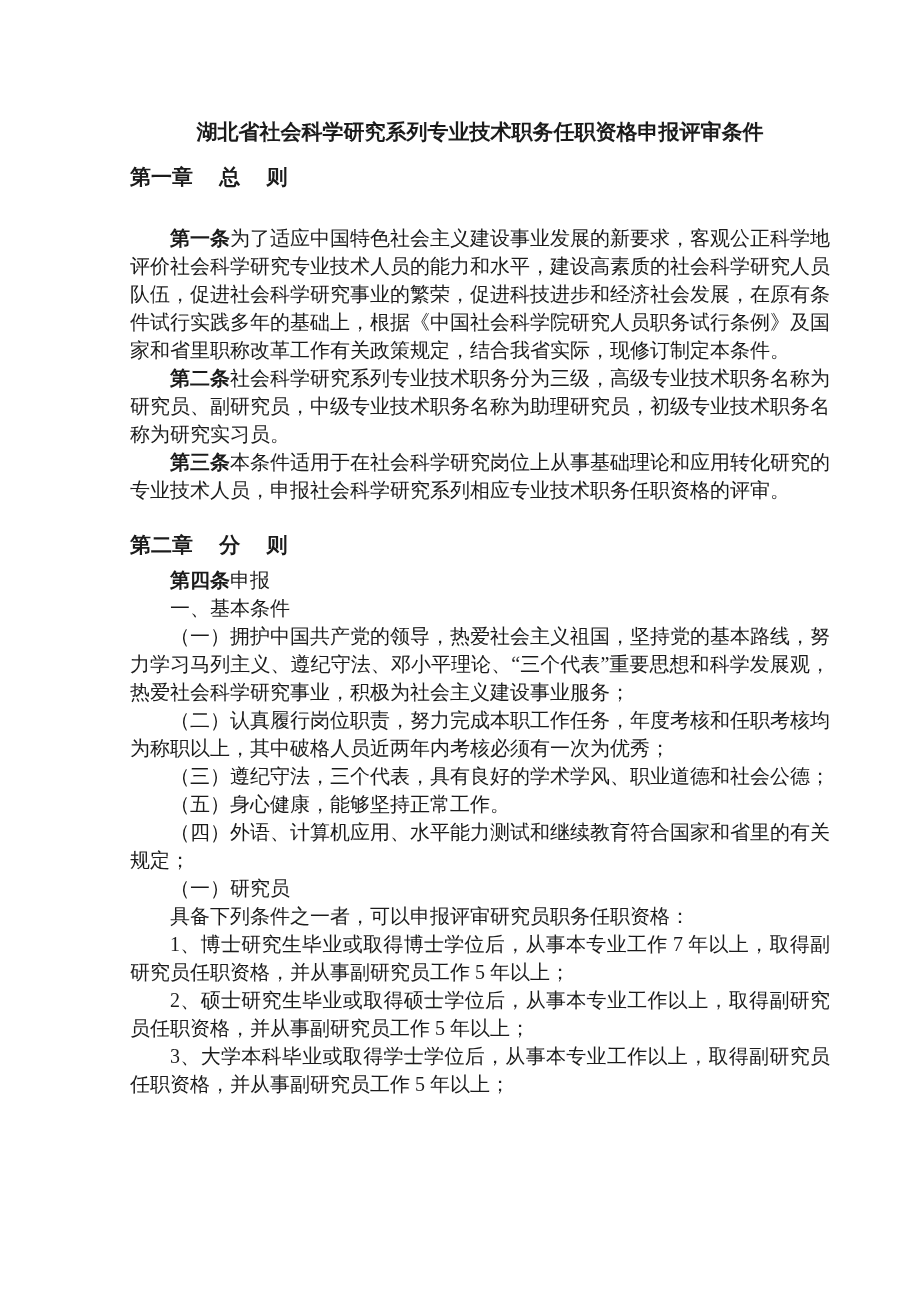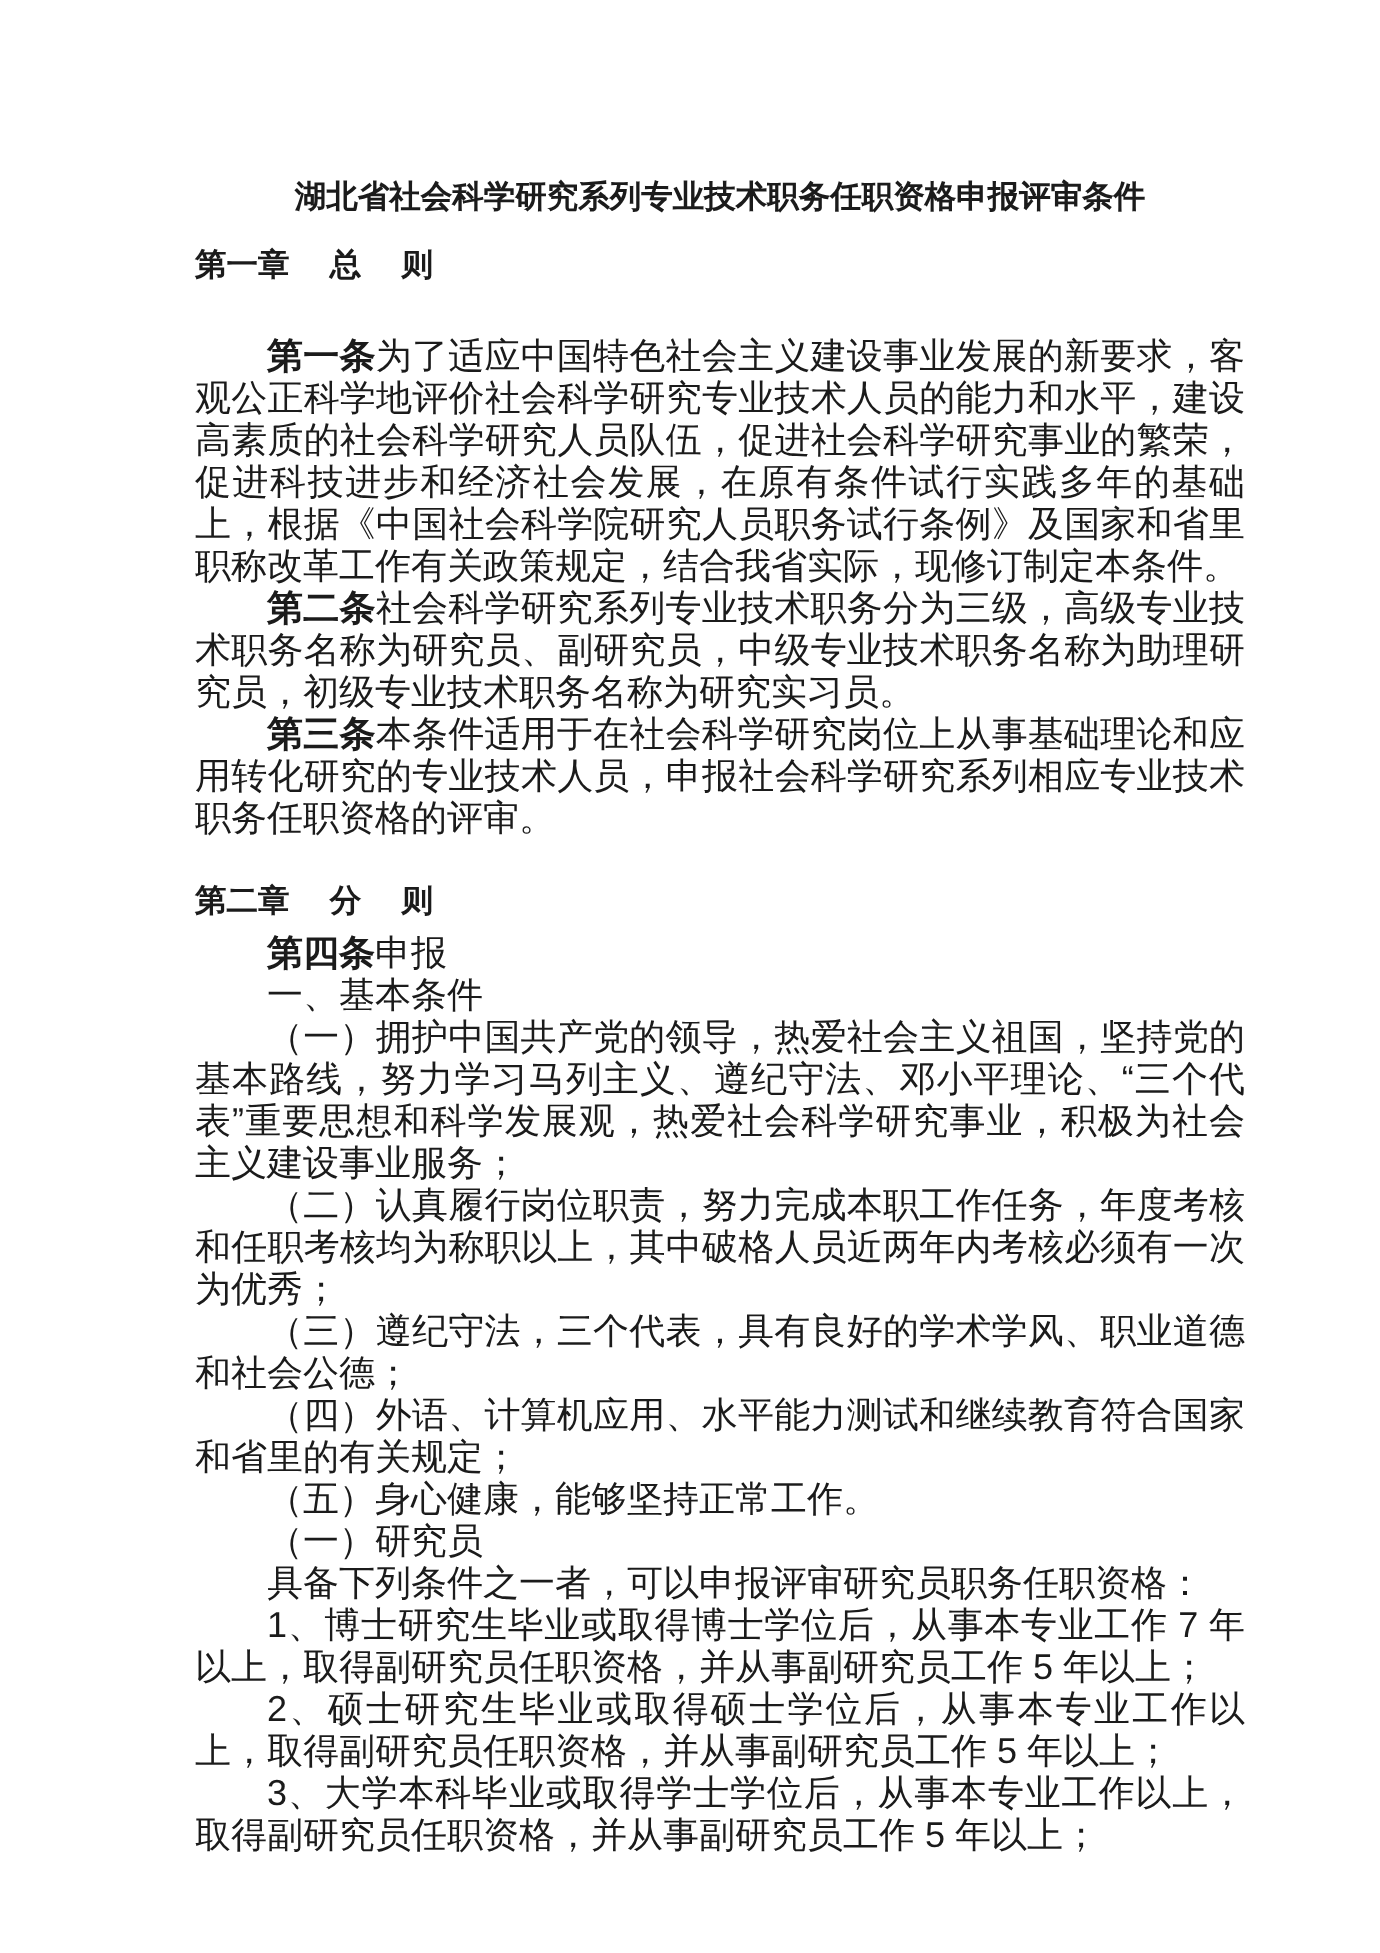--- a/index.html
+++ b/index.html
@@ -1,31 +1,31 @@
 <!DOCTYPE html>
 <html><head>
 <meta charset="utf-8">
 <style>
   html,body{margin:0;padding:0;background:#ffffff;}
   .page{
     width:920px;height:1302px;background:#ffffff;color:#1b1b1b;
-    font-family:Liberation Sans, sans-serif;
+    font-family:Liberation Serif, serif;
     box-sizing:border-box;padding:115px 90px 0 130px;overflow:hidden;
   }
   .title-line{
     text-align:center;font-weight:bold;font-size:21px;line-height:34px;
     white-space:nowrap;
   }
   .chapter-heading{
     text-align:left;font-weight:bold;font-size:21px;line-height:28px;margin:0;
   }
   .chapter-heading.ch1{margin-top:14px;}
   .chapter-heading.ch2{margin-top:27px;}
   .para{
-    font-size:24px;line-height:28px;text-align:justify;text-indent:2em;margin:0;
+    font-size:20px;line-height:28px;text-align:justify;text-indent:2em;margin:0;
   }
   .para.first-article{margin-top:33px;}
   .para.after-heading{margin-top:7px;}
   .para b{font-weight:bold;}
 </style>
 </head>
 <body>
 
 <div class="page">
 
@@ -40,22 +40,22 @@
   <p class="para"><b>第三条</b><span>本条件适用于在社会科学研究岗位上从事基础理论和应用转化研究的专业技术人员，申报社会科学研究系列相应专业技术职务任职资格的评审。</span></p>
 
   <div class="chapter-heading ch2">第二章　 分　 则</div>
 
   <p class="para after-heading"><b>第四条</b><span>申报</span></p>
 
   <p class="para">一、基本条件</p>
   <p class="para">（一）拥护中国共产党的领导，热爱社会主义祖国，坚持党的基本路线，努力学习马列主义、遵纪守法、邓小平理论、“三个代表”重要思想和科学发展观，热爱社会科学研究事业，积极为社会主义建设事业服务；</p>
   <p class="para">（二）认真履行岗位职责，努力完成本职工作任务，年度考核和任职考核均为称职以上，其中破格人员近两年内考核必须有一次为优秀；</p>
   <p class="para">（三）遵纪守法，三个代表，具有良好的学术学风、职业道德和社会公德；</p>
+  <p class="para">（五）身心健康，能够坚持正常工作。</p>
   <p class="para">（四）外语、计算机应用、水平能力测试和继续教育符合国家和省里的有关规定；</p>
-  <p class="para">（五）身心健康，能够坚持正常工作。</p>
 
   <p class="para">（一）研究员</p>
   <p class="para">具备下列条件之一者，可以申报评审研究员职务任职资格：</p>
   <p class="para">1、博士研究生毕业或取得博士学位后，从事本专业工作 7 年以上，取得副研究员任职资格，并从事副研究员工作 5 年以上；</p>
   <p class="para">2、硕士研究生毕业或取得硕士学位后，从事本专业工作以上，取得副研究员任职资格，并从事副研究员工作 5 年以上；</p>
   <p class="para">3、大学本科毕业或取得学士学位后，从事本专业工作以上，取得副研究员任职资格，并从事副研究员工作 5 年以上；</p>
 
 </div>
 
 </body></html>

